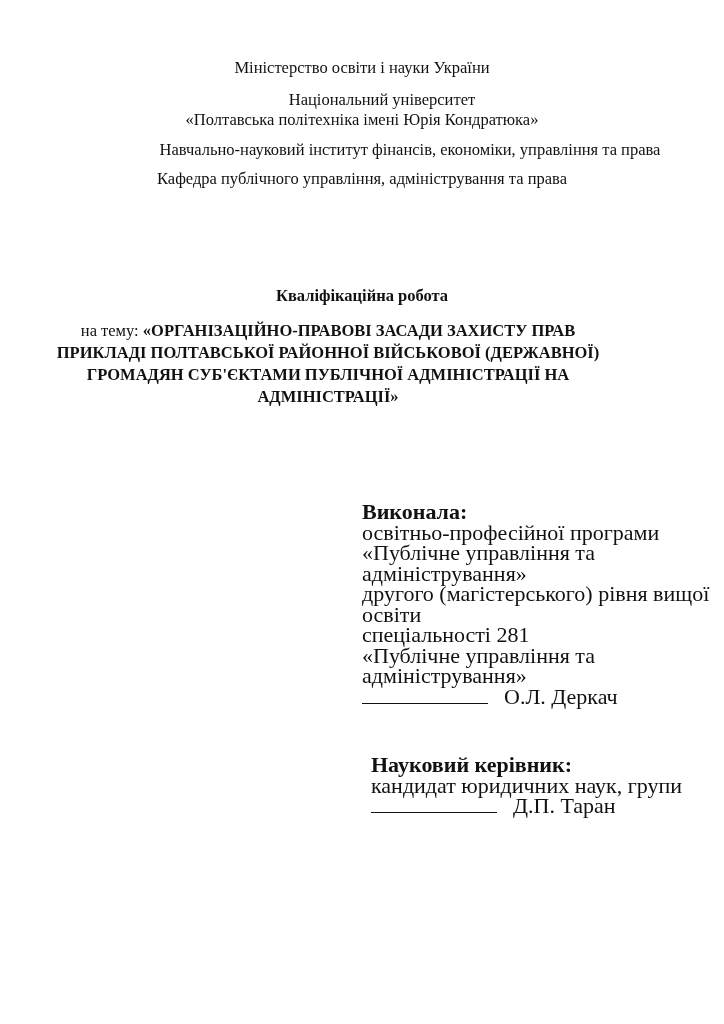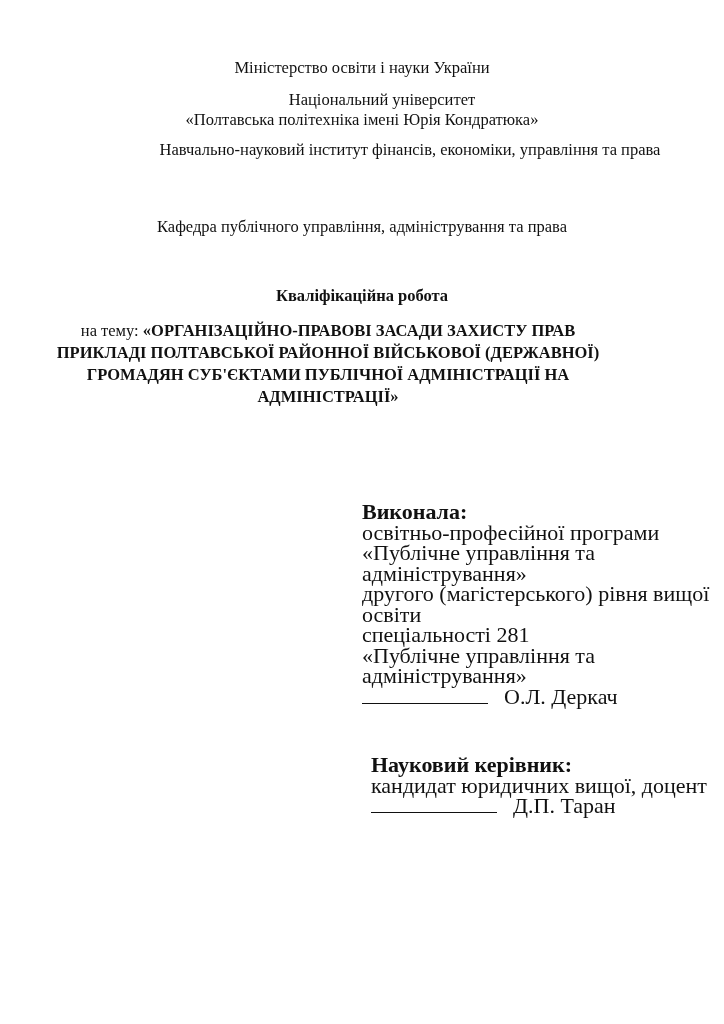--- a/index.html
+++ b/index.html
@@ -63,21 +63,21 @@
 </head>
 <body>
 
 <div class="page">
 
   <div class="center-line" style="top:58px;">Міністерство освіти і науки України</div>
   <div class="center-line" style="top:90px;padding-left:20px;">Національний університет</div>
   <div class="center-line" style="top:110px;">«Полтавська політехніка імені Юрія Кондратюка»</div>
 
   <div class="center-line" style="top:140px;padding-left:48px;">Навчально-науковий інститут фінансів, економіки, управління та права</div>
-  <div class="center-line" style="top:169px;margin-top:48px;">Кафедра публічного управління, адміністрування та права</div>
+  <div class="center-line" style="top:169px;">Кафедра публічного управління, адміністрування та права</div>
 
   <div class="center-line bold" style="top:286px;">Кваліфікаційна робота</div>
 
   <div class="topic-block" style="top:320px;">
     <span class="line"><span class="prefix">на тему: </span><span>«ОРГАНІЗАЦІЙНО-ПРАВОВІ ЗАСАДИ ЗАХИСТУ ПРАВ</span></span>
     <span class="line">ПРИКЛАДІ ПОЛТАВСЬКОЇ РАЙОННОЇ ВІЙСЬКОВОЇ (ДЕРЖАВНОЇ)</span>
     <span class="line">ГРОМАДЯН СУБ'ЄКТАМИ ПУБЛІЧНОЇ АДМІНІСТРАЦІЇ НА</span>
     <span class="line">АДМІНІСТРАЦІЇ»</span>
   </div>
 
@@ -89,18 +89,18 @@
     <span class="line">другого (магістерського) рівня вищої</span>
     <span class="line">освіти</span>
     <span class="line">спеціальності 281</span>
     <span class="line">«Публічне управління та</span>
     <span class="line">адміністрування»</span>
     <span class="line"><span class="sig-line"></span><span class="sig-name">О.Л. Деркач</span></span>
   </div>
 
   <div class="right-block" style="left:371px; top:755px;">
     <span class="line bold">Науковий керівник:</span>
-    <span class="line">кандидат юридичних вищої, доцент</span>
+    <span class="line">кандидат юридичних наук, групи</span>
     <span class="line"><span class="sig-line"></span><span class="sig-name">Д.П. Таран</span></span>
   </div>
 
 
 </div>
 
 </body></html>

